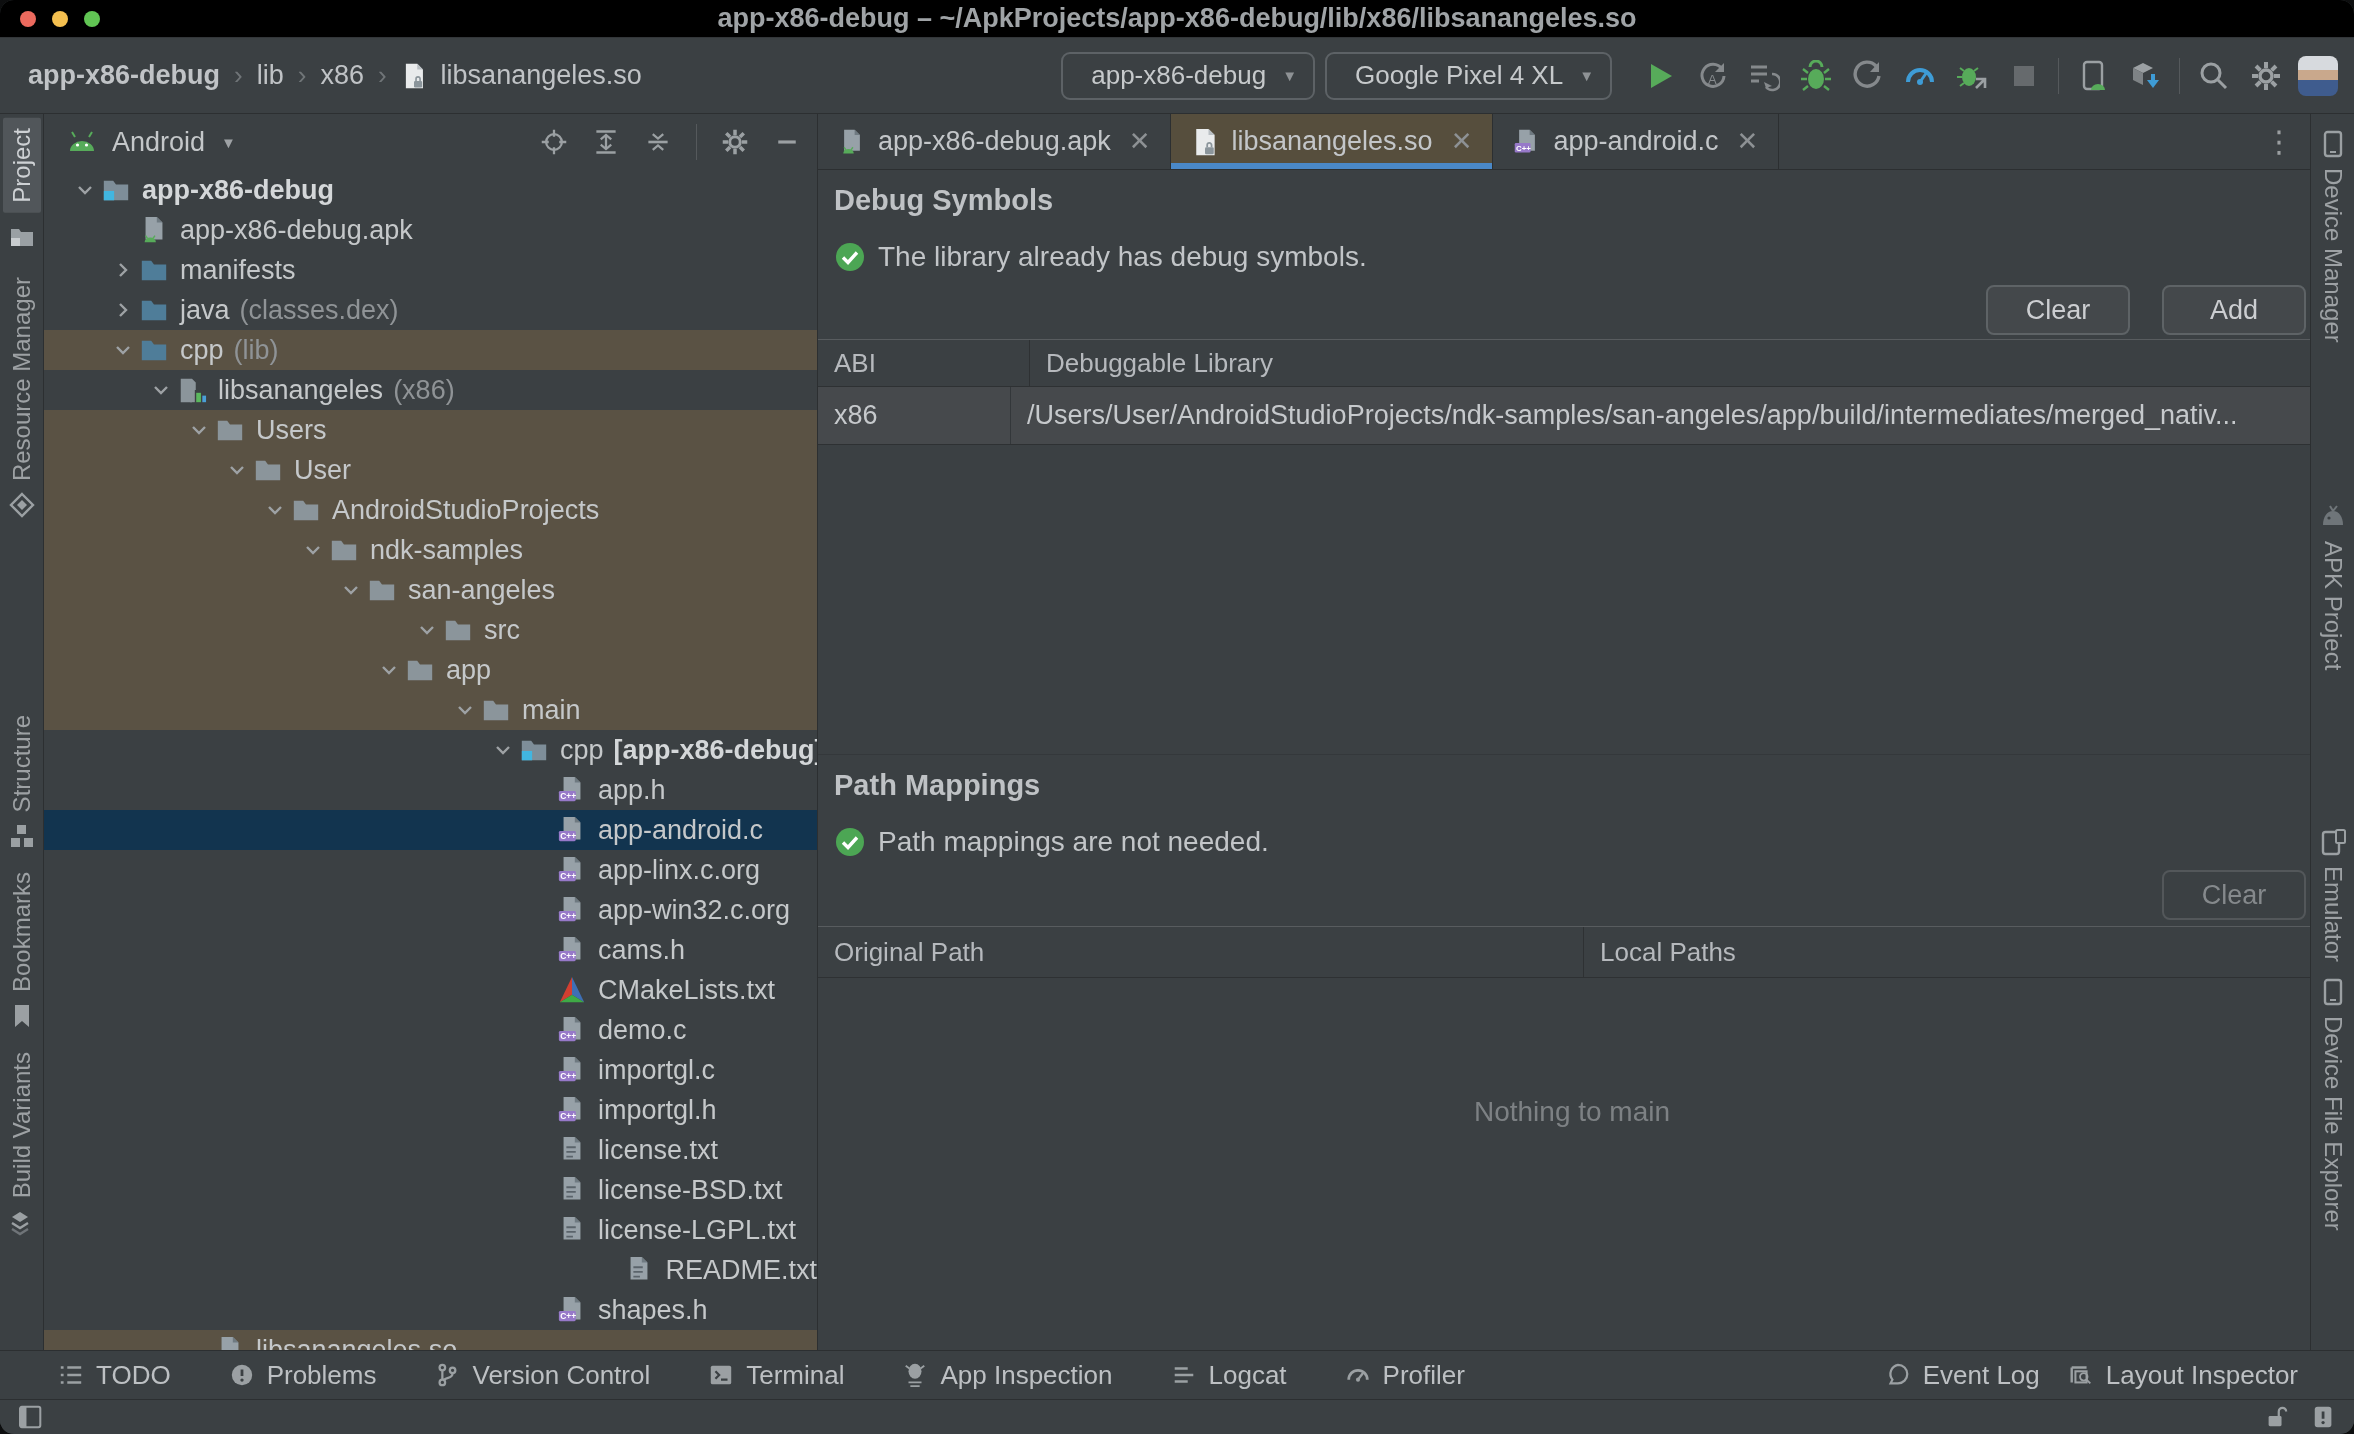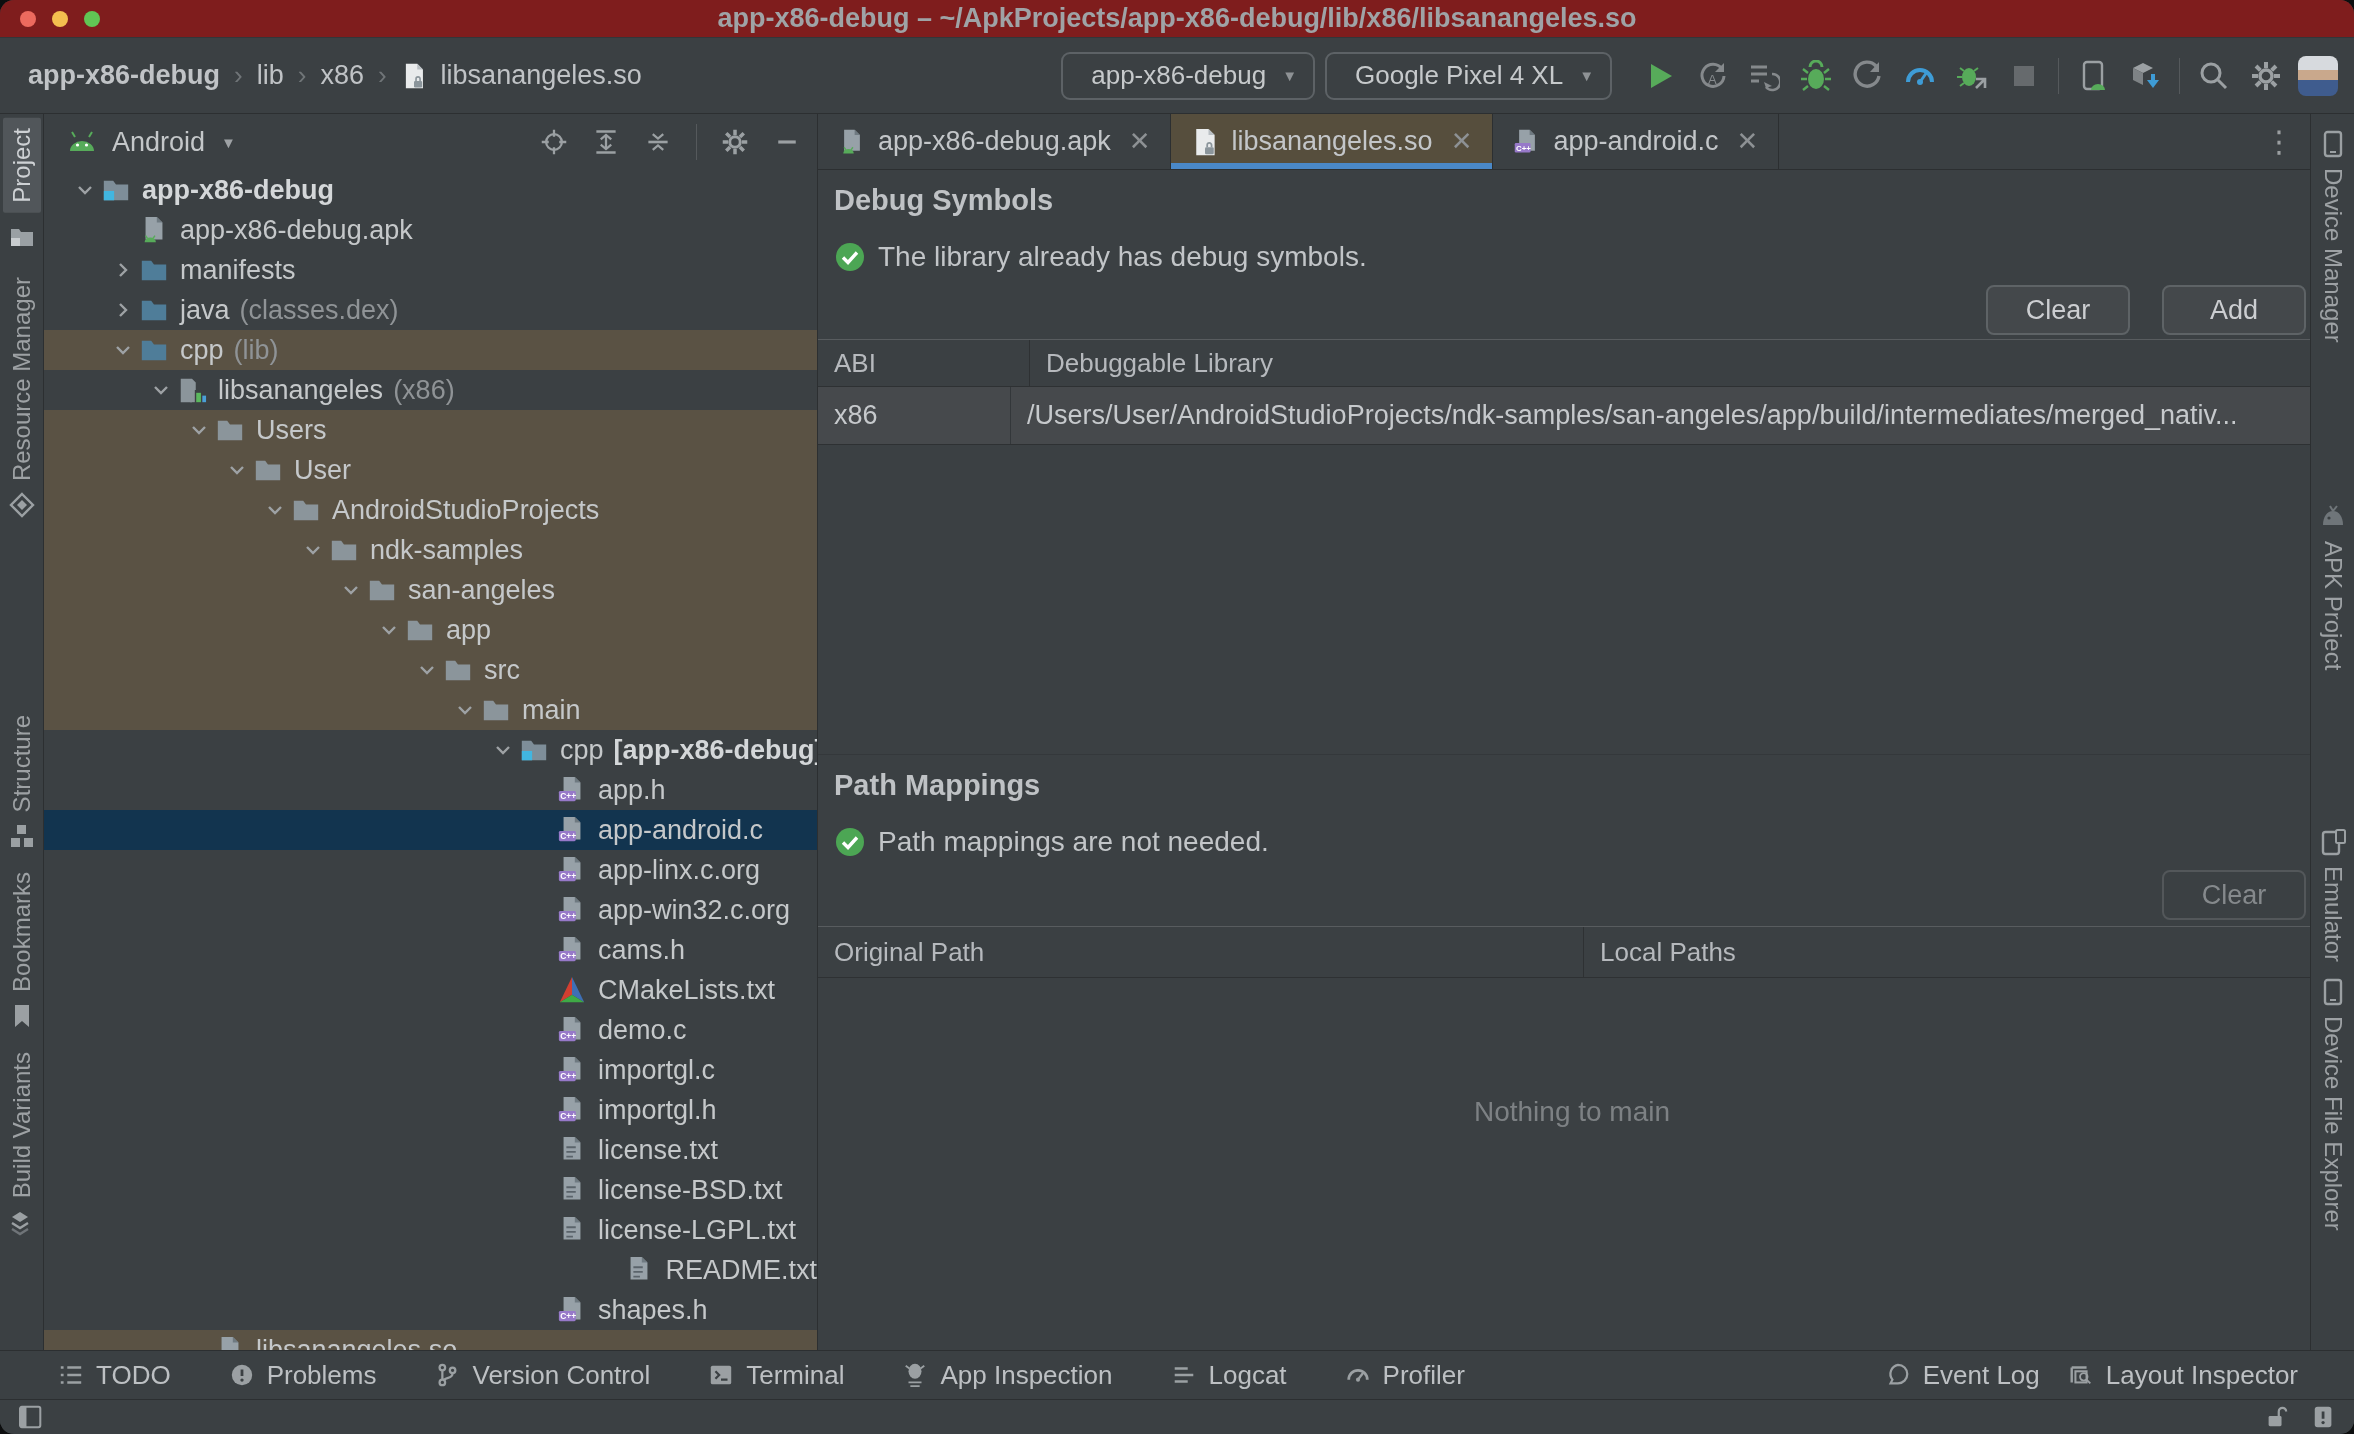--- a/index.html
+++ b/index.html
@@ -1,21 +1,21 @@
 <!DOCTYPE html>
 <html style="--bg: #3b4043; --panel-border: #2c2f31; --olive: #5a5244; --selection: #12344f; --accent-blue: #4a88c7; --accent-green: #57ab5a; --text: #c5c8ca; --text-muted: #8f9396; --table-row: #46494c; --button-bg: #44484b; --button-border: #5e6366; --mac-red: #ec6a5e; --mac-yellow: #f4bf4f; --mac-green: #61c554;"><head>
 <meta charset="utf-8">
 <style>
   * { margin:0; padding:0; box-sizing:border-box; }
   html,body { background:#0d0e0f; font-family:"Liberation Sans", sans-serif; }
   .window{ position:relative; width:2354px; height:1434px; background:var(--bg);
     border-radius:14px; overflow:hidden; color:var(--text); }
 
   
-  .titlebar{ height:38px; background:#7f1d1d; display:flex; align-items:center; position:relative;
+  .titlebar{ height:38px; background:#000000; display:flex; align-items:center; position:relative;
     border-bottom:1px solid #333639;}
   .lights{ display:flex; gap:16px; margin-left:20px;}
   .light{ width:16px; height:16px; border-radius:50%;}
   .light.red{background:var(--mac-red);} .light.yellow{background:var(--mac-yellow);} .light.green{background:var(--mac-green);}
   .win-title{ position:absolute; left:0; right:0; text-align:center; font-size:27px; font-weight:bold; color:#9fa3a6;}
 
   
   .navbar{ height:76px; background:var(--bg); border-bottom:1px solid var(--panel-border);
     display:flex; align-items:center; padding:0 16px 0 28px;}
   .breadcrumbs{ display:flex; align-items:center; gap:14px; font-size:27px; color:#c0c3c6; flex:0 0 auto;}
@@ -507,45 +507,45 @@
                 <path d="M5 8l6 6 6-6" fill="none" stroke="#9ea2a5" stroke-width="2.4"></path>
               </svg>
             </span>
             <span class="ticon">
               <svg viewBox="0 0 32 32">
                 <path d="M3 6h10l3 4h13v17H3z" fill="#8b959b"></path>
               </svg>
             </span>
             <span class="lbl">san-angeles</span>
           </div>
+          <div class="row olive" style="padding-left: 368px;">
+            <span class="tw">
+              <svg viewBox="0 0 22 22">
+                <path d="M5 8l6 6 6-6" fill="none" stroke="#9ea2a5" stroke-width="2.4"></path>
+              </svg>
+            </span>
+            <span class="ticon">
+              <svg viewBox="0 0 32 32">
+                <path d="M3 6h10l3 4h13v17H3z" fill="#8b959b"></path>
+              </svg>
+            </span>
+            <span class="lbl">src</span>
+          </div>
           <div class="row olive" style="padding-left: 330px;">
             <span class="tw">
               <svg viewBox="0 0 22 22">
                 <path d="M5 8l6 6 6-6" fill="none" stroke="#9ea2a5" stroke-width="2.4"></path>
               </svg>
             </span>
             <span class="ticon">
               <svg viewBox="0 0 32 32">
                 <path d="M3 6h10l3 4h13v17H3z" fill="#8b959b"></path>
               </svg>
             </span>
             <span class="lbl">app</span>
-          </div>
-          <div class="row olive" style="padding-left: 368px;">
-            <span class="tw">
-              <svg viewBox="0 0 22 22">
-                <path d="M5 8l6 6 6-6" fill="none" stroke="#9ea2a5" stroke-width="2.4"></path>
-              </svg>
-            </span>
-            <span class="ticon">
-              <svg viewBox="0 0 32 32">
-                <path d="M3 6h10l3 4h13v17H3z" fill="#8b959b"></path>
-              </svg>
-            </span>
-            <span class="lbl">src</span>
           </div>
           <div class="row olive" style="padding-left: 406px;">
             <span class="tw">
               <svg viewBox="0 0 22 22">
                 <path d="M5 8l6 6 6-6" fill="none" stroke="#9ea2a5" stroke-width="2.4"></path>
               </svg>
             </span>
             <span class="ticon">
               <svg viewBox="0 0 32 32">
                 <path d="M3 6h10l3 4h13v17H3z" fill="#8b959b"></path>

